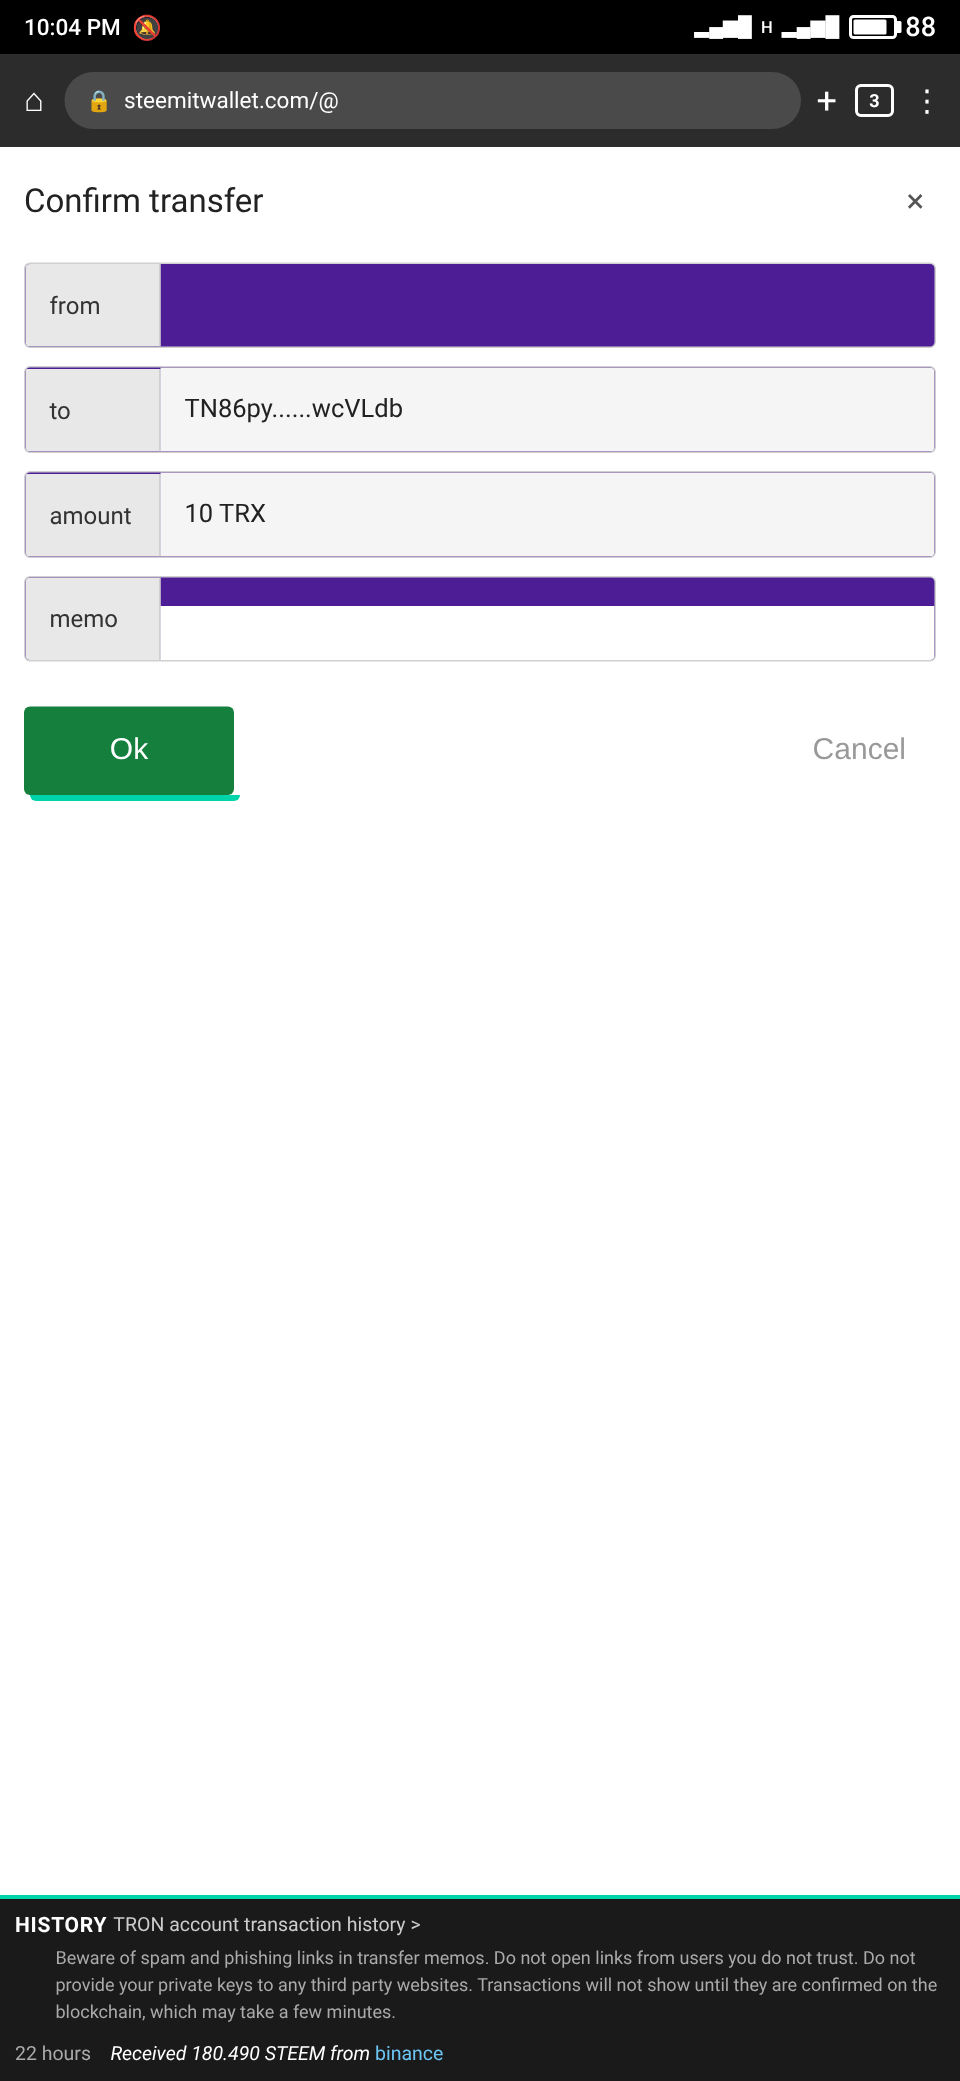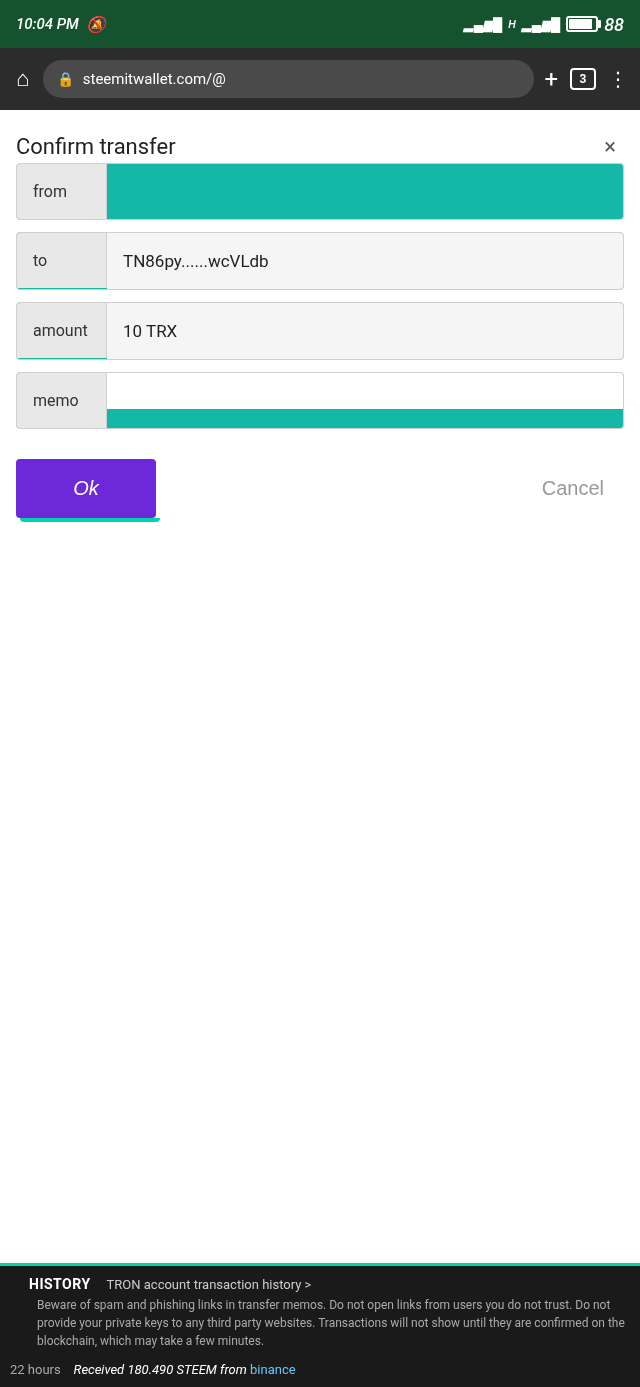--- a/index.html
+++ b/index.html
@@ -7,30 +7,29 @@
     body {
       width: 640px;
       min-height: 1387px;
       font-family: 'Roboto', Arial, sans-serif;
       background: #fff;
       overflow-x: hidden;
     }
 
     
     .status-bar {
-      background: #14532d;
-      color: #fff;
-      height: 48px;
+      background: #000000;
+      color: #fff;
+      height: 36px;
       display: flex;
       align-items: center;
       justify-content: space-between;
       padding: 0 16px;
       font-size: 15px;
       font-weight: 500;
-      font-style: italic;
     }
     .status-left {
       display: flex;
       align-items: center;
       gap: 8px;
     }
     .status-right {
       display: flex;
       align-items: center;
       gap: 6px;
@@ -125,42 +124,43 @@
     .main-content {
       background: #fff;
       min-height: 800px;
       padding: 20px 16px;
     }
 
     .dialog-header {
       display: flex;
       align-items: center;
       justify-content: space-between;
+      margin-bottom: 24px;
     }
     .dialog-title {
       font-size: 22px;
       font-weight: 400;
       color: #222;
     }
     .close-btn {
       font-size: 22px;
       color: #555;
       cursor: pointer;
       padding: 4px 8px;
     }
 
     
     .form-row {
       display: flex;
-      align-items: flex-start;
+      align-items: flex-end;
       border: 1px solid #d0d0d0;
       border-radius: 4px;
       margin-bottom: 12px;
       overflow: hidden;
-      background: #14b8a6;
+      background: #4c1d95;
     }
     .form-label {
       background: #e8e8e8;
       color: #333;
       font-size: 16px;
       padding: 18px 16px;
       min-width: 90px;
       display: flex;
       align-items: center;
       border-right: 1px solid #d0d0d0;
@@ -184,31 +184,30 @@
     }
 
     
     .button-row {
       display: flex;
       align-items: center;
       justify-content: space-between;
       margin-top: 30px;
     }
     .ok-btn {
-      background: #6d28d9;
+      background: #15803d;
       color: #fff;
       border: none;
       border-radius: 4px;
       padding: 18px 20px;
       font-size: 20px;
       font-weight: 500;
       cursor: pointer;
       position: relative;
       min-width: 140px;
-      font-style: italic;
     }
     .ok-btn::after {
       content: '';
       position: absolute;
       bottom: -4px;
       left: 4px;
       right: -4px;
       height: 4px;
       background: #00d4aa;
       border-radius: 0 0 4px 4px;
@@ -226,23 +225,22 @@
     .bottom-bar {
       position: fixed;
       bottom: 0;
       width: 640px;
       background: #1a1a1a;
       border-top: 3px solid #00d4aa;
     }
     .history-header {
       padding: 10px 10px 4px;
       display: flex;
-      gap: 16px;
-      align-items: flex-end;
-      margin-left: 19px;
+      gap: 4px;
+      align-items: flex-start;
     }
     .history-title {
       color: #fff;
       font-size: 14px;
       font-weight: bold;
       letter-spacing: 0.5px;
     }
     .history-link {
       color: #ccc;
       font-size: 13px;

